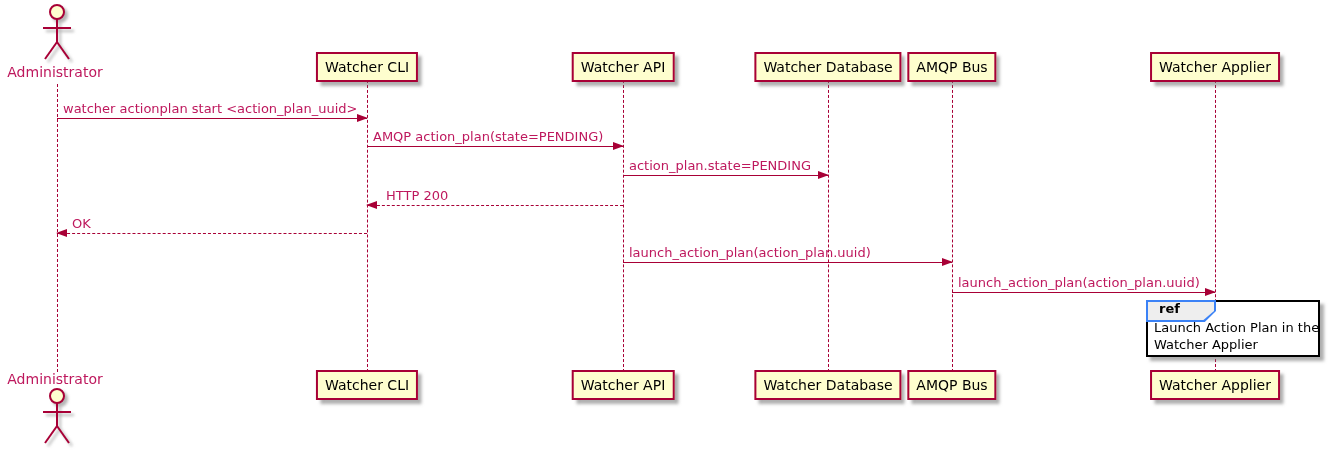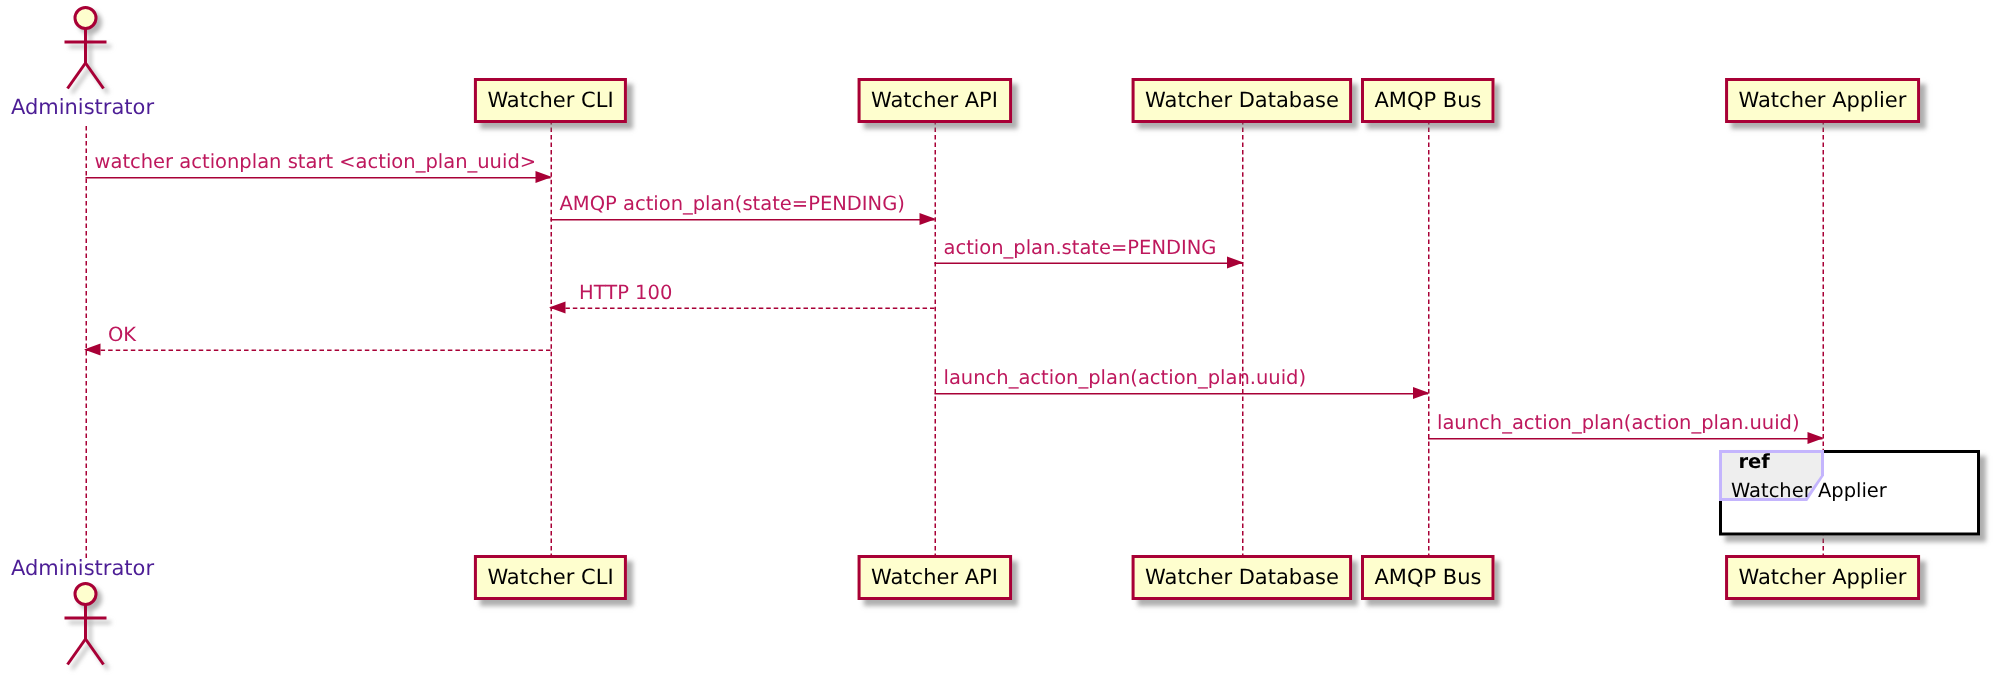--- a/index.html
+++ b/index.html
@@ -35,21 +35,21 @@
     white-space: nowrap;
     box-shadow: 4px 4px 3px rgba(110,110,110,0.55);
     text-align: right;
   }
 
   
   .actor-label {
     position: absolute;
     transform: translateX(-50%);
     font-size: 14px;
-    color: #4c1d95;
+    color: #be185d;
     white-space: nowrap;
   }
   .actor-figure { position: absolute; filter: drop-shadow(3px 3px 1.5px rgba(120,120,120,0.55)); }
 
   
   .msg-label {
     position: absolute;
     font-size: 13px;
     color: #be185d;
     white-space: nowrap;
@@ -77,22 +77,22 @@
   
   .refbox {
     position: absolute;
     background: #ffffff;
     border: 2px solid #000;
     box-shadow: 4px 4px 3px rgba(110,110,110,0.55);
   }
   .ref-tab-outer {
     position: absolute;
     top: -2px; left: -2px;
-    width: 70px; height: 34px;
-    background: #c4b5fd;
+    width: 70px; height: 22px;
+    background: #3b82f6;
     clip-path: polygon(0 0, 100% 0, 100% 50%, 84% 100%, 0 100%);
     text-decoration: underline;
   }
   .ref-tab-inner {
     position: absolute;
     top: 2px; left: 2px; right: 2px; bottom: 2px;
     background: #EEEEEE;
     clip-path: polygon(0 0, 100% 0, 100% 50%, 84% 100%, 0 100%);
     font-size: 13px;
     font-weight: bold;
@@ -136,21 +136,21 @@
   </div>
 
   <div>
     <div class="msg-label" style="left:629px; top:158px;text-align:right;">action_plan.state=PENDING</div>
     <div class="msg-line solid" style="left:623px; top:175px; width:205px;">
       <span class="ah ah-r"></span>
     </div>
   </div>
 
   <div>
-    <div class="msg-label" style="left:386px; top:188px;">HTTP 100</div>
+    <div class="msg-label" style="left:386px; top:188px;">HTTP 200</div>
     <div class="msg-line dashed" style="left:367px; top:205px; width:256px;">
       <span class="ah ah-l"></span>
     </div>
   </div>
 
   <div>
     <div class="msg-label" style="left:72px; top:216px;text-align:right;">OK</div>
     <div class="msg-line dashed" style="left:57px; top:233px; width:310px;">
       <span class="ah ah-l"></span>
     </div>
@@ -168,20 +168,21 @@
     <div class="msg-line solid" style="left:952px; top:292px; width:263px;">
       <span class="ah ah-r"></span>
     </div>
   </div>
 
   <div class="refbox" style="left:1146px; top:300px; width:174px; height:57px;">
     <div class="ref-tab-outer">
       <div class="ref-tab-inner">ref</div>
     </div>
     <div class="ref-body">
+      <div>Launch Action Plan in the</div>
       <div>Watcher Applier</div>
     </div>
   </div>
 
   <svg class="actor-figure" style="left:37px; top:3px;" width="40" height="60" viewBox="0 0 40 60">
     <circle cx="20" cy="9" r="7" fill="#FEFECE" stroke="#A80036" stroke-width="2"></circle>
     <line x1="20" y1="16" x2="20" y2="39" stroke="#A80036" stroke-width="2"></line>
     <line x1="6" y1="25" x2="34" y2="25" stroke="#A80036" stroke-width="2"></line>
     <line x1="20" y1="39" x2="8" y2="56" stroke="#A80036" stroke-width="2"></line>
     <line x1="20" y1="39" x2="32" y2="56" stroke="#A80036" stroke-width="2"></line>

